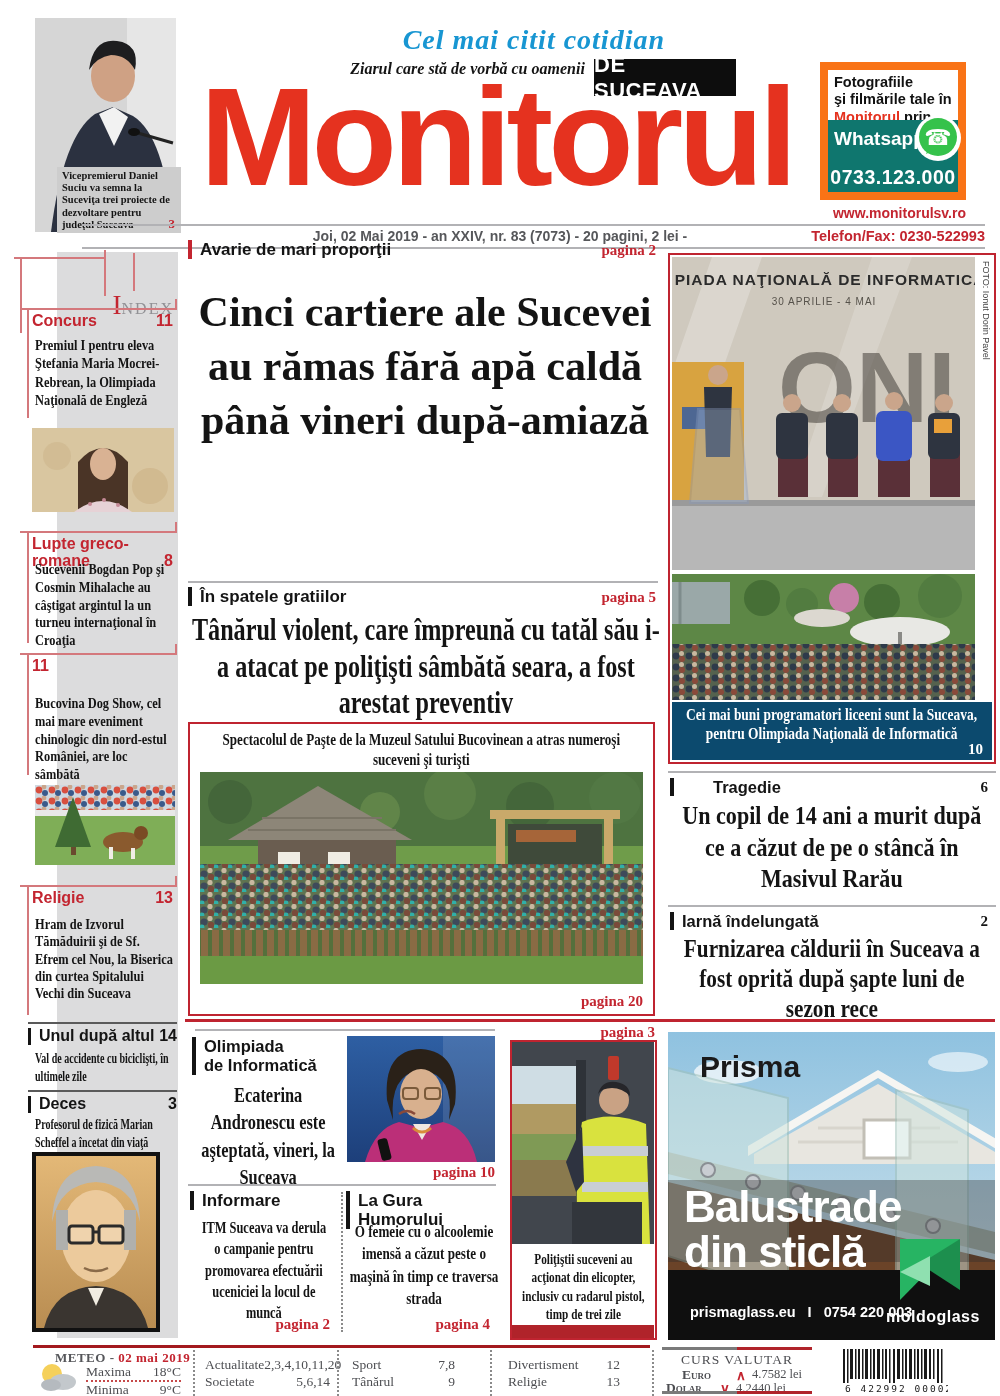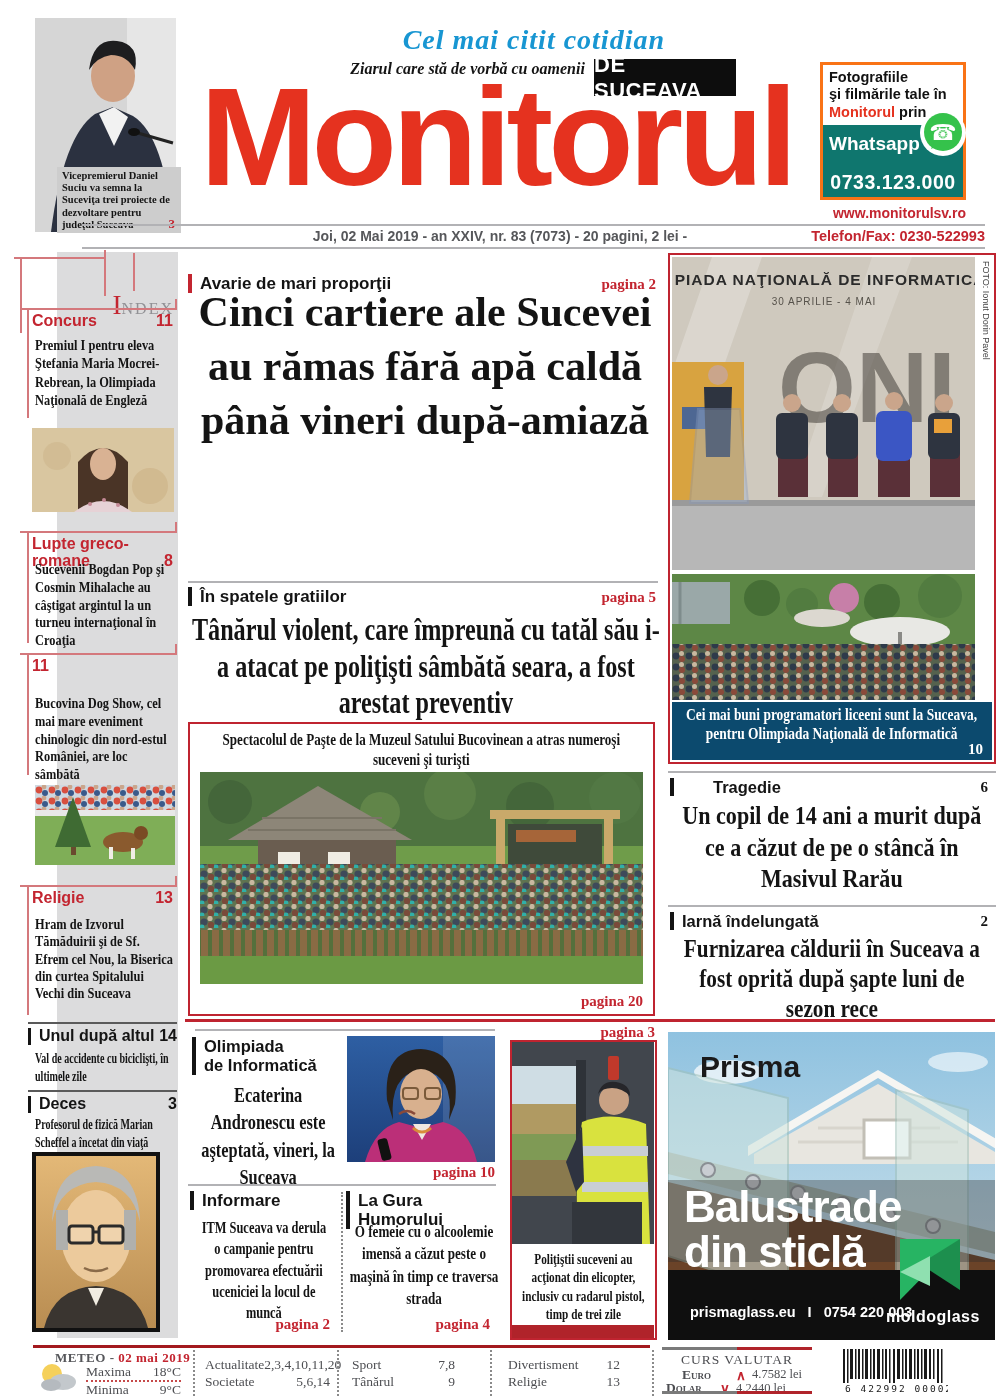--- a/index.html
+++ b/index.html
@@ -49,21 +49,21 @@
     <span class="pg" style="position:absolute;right:6px;bottom:1px;font-size:13px;">3</span>
   </div>
 
   <div class="abs serif" style="left:355px;top:24px;width:310px;text-align:right;font-style:italic;font-weight:bold;font-size:28px;color:#1896d2;letter-spacing:1px;">Cel mai citit cotidian local</div>
   <div class="abs serif" style="left:340px;top:60px;width:255px;text-align:center;font-style:italic;font-weight:bold;font-size:16px;color:#141414;">Ziarul care stă de vorbă cu oamenii</div>
   <div class="abs" style="left:594px;top:59px;width:142px;height:37px;background:#0d0d0d;display:flex;align-items:center;justify-content:center;">
     <span style="color:#fff;font-weight:bold;font-size:22px;letter-spacing:0.5px;">DE SUCEAVA</span>
   </div>
   <div class="abs" style="left:200px;top:58px;width:565px;height:158px;font-weight:bold;font-size:140px;line-height:158px;letter-spacing:-5px;color:#e5321f;text-align:center;">Monitorul</div>
 
-  <div class="abs" style="left:820px;top:62px;width:146px;height:138px;border:3px solid #f97316;box-sizing:border-box;background:#fff;">
+  <div class="abs" style="left:820px;top:62px;width:146px;height:138px;border:8px solid #f97316;box-sizing:border-box;background:#fff;">
     <div style="padding:4px 6px 0 6px;font-weight:bold;font-size:14.5px;line-height:1.2;color:#111;">
       <div>Fotografiile</div>
       <div>şi filmările tale în</div>
       <div><span style="color:#e5321f;">Monitorul</span><span> prin</span></div>
     </div>
     <div style="position:absolute;left:0;bottom:0;width:100%;height:72px;background:#0f766e;text-decoration:underline;">
       <div style="position:absolute;left:6px;top:8px;color:#fff;font-weight:bold;font-size:19px;">Whatsapp</div>
       <div style="position:absolute;left:0;bottom:3px;width:100%;text-align:center;color:#fff;font-weight:bold;font-size:19.5px;letter-spacing:0.5px;">0733.123.000</div>
     </div>
     <div class="abs" style="right:-4px;top:44px;width:48px;height:48px;">
@@ -189,21 +189,21 @@
         <rect x="88" y="54" width="12" height="40" fill="#b0b0ad"></rect>
       <rect x="33" y="70" width="24" height="17" rx="3" fill="rgba(255,255,255,0.18)" stroke="#2a2a2a" stroke-width="3"></rect>
       <rect x="63" y="70" width="24" height="17" rx="3" fill="rgba(255,255,255,0.18)" stroke="#2a2a2a" stroke-width="3"></rect>
       <line x1="57" y1="76" x2="63" y2="76" stroke="#2a2a2a" stroke-width="3"></line>
       <path d="M48 112 Q60 118 72 112" stroke="#8a6a48" stroke-width="2.5" fill="none"></path>
       <path d="M8 172 Q18 132 60 130 Q102 132 112 172 Z" fill="#3a3530"></path>
       <polygon points="52,132 68,132 60,150" fill="#f2ede2"></polygon>
     </svg>
   </div>
 
-  <div class="abs krow" style="left:188px;top:274px;width:468px;">
+  <div class="abs krow" style="left:188px;top:240px;width:468px;">
     <span class="k red">Avarie de mari proporţii</span>
     <span class="pg">pagina 2</span>
   </div>
   <div class="abs hl" style="left:190px;top:286px;width:470px;font-size:42px;line-height:1.28;">Cinci cartiere ale Sucevei au rămas fără apă caldă până vineri după-amiază</div>
 
   <div class="rule" style="left:188px;top:581px;width:470px;"></div>
   <div class="abs krow" style="left:188px;top:587px;width:468px;">
     <span class="k">În spatele gratiilor</span>
     <span class="pg">pagina 5</span>
   </div>

